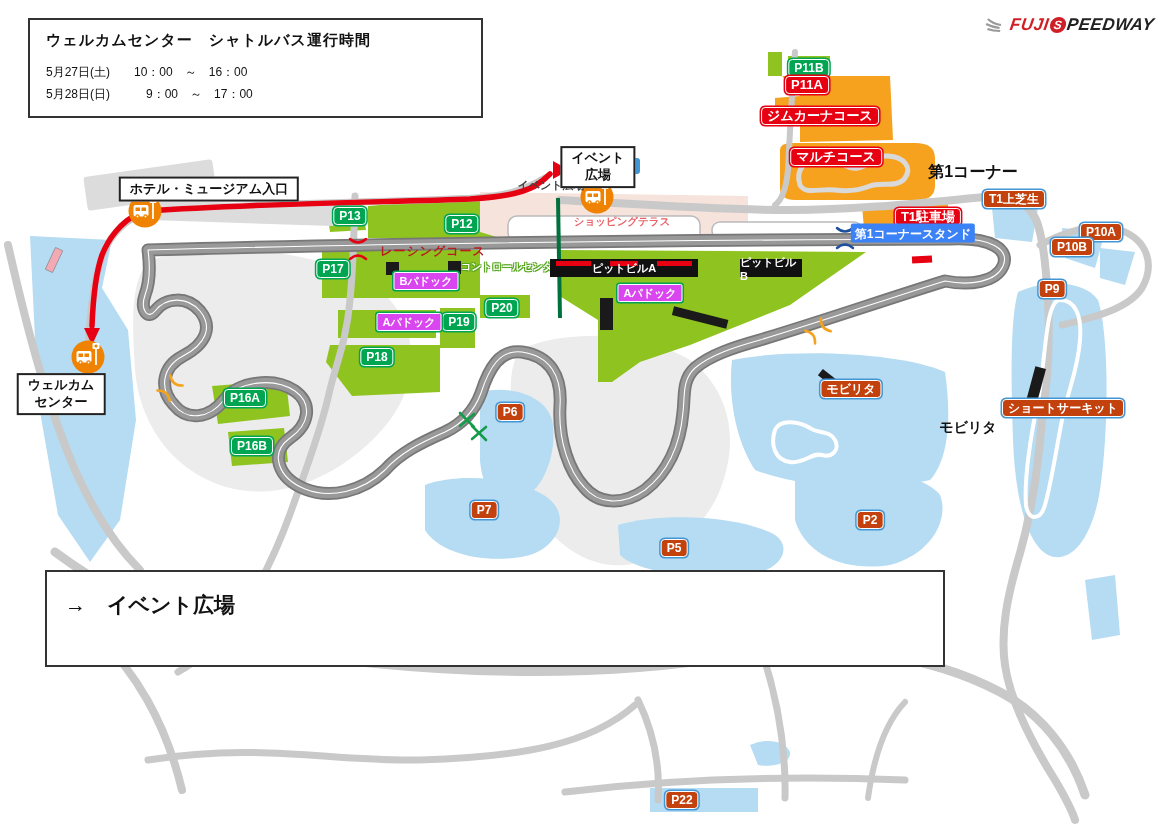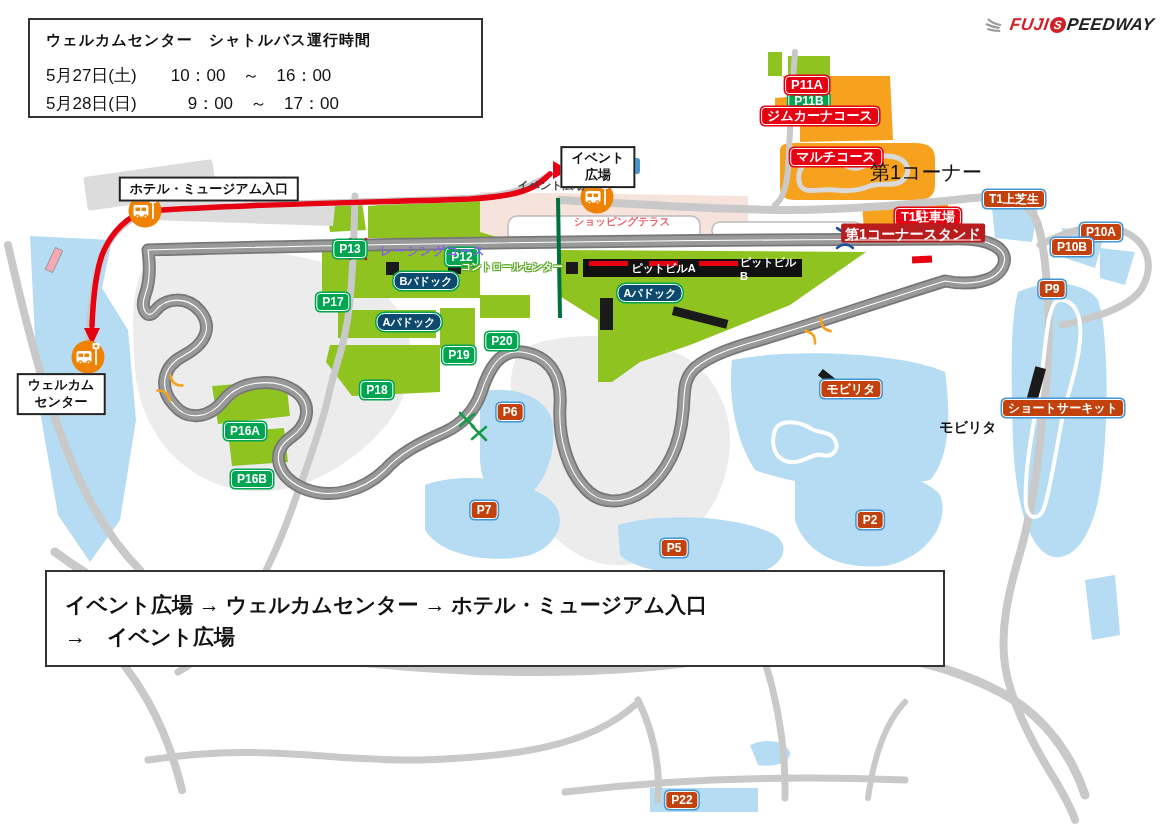--- a/index.html
+++ b/index.html
@@ -3,48 +3,48 @@
 <meta charset="utf-8">
 <style>
   html,body{margin:0;padding:0;}
   body{width:1170px;height:828px;position:relative;background:#fff;overflow:hidden;
        font-family:"Liberation Sans","DejaVu Sans",sans-serif;}
   #map-svg{position:absolute;left:0;top:0;z-index:1;}
 
   .lbl{position:absolute;transform:translate(-50%,-50%);white-space:nowrap;z-index:5;}
   .badge{font-weight:bold;font-size:12px;color:#fff;padding:0 5px;line-height:16px;
          border:1.5px solid #fff;border-radius:4px;display:inline-block;}
-  .badge.green{background:#00a551;box-shadow:0 0 0 1.5px #00a551;margin-top:33px;}
+  .badge.green{background:#00a551;box-shadow:0 0 0 1.5px #00a551;}
   .badge.blue{background:#c2410c;box-shadow:0 0 0 1.5px #4496d3;}
   .badge.red{background:#e60012;box-shadow:0 0 0 1.5px #e60012;font-size:13px;}
-  .badge.pill{background:#0c4a6e;box-shadow:0 0 0 1.5px #00a551;border-radius:8px;font-size:11px;}
-  .badge.black{background:#b91c1c;border:none;box-shadow:none;border-radius:2px;font-size:14px;padding:1.5px 4px;text-decoration:underline;}
+  .badge.pill{background:#d946ef;box-shadow:0 0 0 1.5px #00a551;border-radius:2px;font-size:11px;}
+  .badge.black{background:#3b82f6;border:none;box-shadow:none;border-radius:2px;font-size:12px;padding:1.5px 4px;}
   .textlabel{font-weight:bold;color:#111;}
-  .t-corner1{font-size:20px;font-weight:400;}
+  .t-corner1{font-size:16px;font-weight:700;margin-left:47px;}
   .t-mobilitas{font-size:14px;}
   .t-eventplaza{font-size:11px;color:#444;}
   .t-terrace{font-size:10.5px;color:#e8636a;}
-  .t-racing{font-size:12px;color:#8b5cf6;letter-spacing:1px;}
+  .t-racing{font-size:12px;color:#b91c1c;letter-spacing:1px;}
   .t-control{font-size:10px;color:#fff;
      text-shadow:-1px -1px 0 #56a51e,1px -1px 0 #56a51e,-1px 1px 0 #56a51e,1px 1px 0 #56a51e,0 0 2px #56a51e;}
 
   .white-box{position:absolute;background:#fff;border:2px solid #222;font-weight:bold;font-size:13px;
              color:#111;text-align:center;padding:2px 9px;line-height:1.3;z-index:6;
              transform:translate(-50%,-50%);white-space:nowrap;}
 
   .pitbar{position:absolute;background:#111;color:#fff;font-weight:bold;font-size:11px;
           display:flex;align-items:center;justify-content:center;z-index:5;}
   .pitbar.striped::before{content:"";position:absolute;left:6px;right:6px;top:2px;height:5px;
      background:linear-gradient(90deg,#e60012 0 26%,transparent 26% 40%,#e60012 40% 60%,transparent 60% 74%,#e60012 74% 100%);}
   .pitbar span{position:relative;z-index:1;}
 
   .schedule{position:absolute;left:28px;top:18px;width:455px;height:100px;border:2px solid #333;
             background:#fff;z-index:10;padding:11px 16px;box-sizing:border-box;color:#111;}
   .schedule .title{font-size:15px;font-weight:bold;letter-spacing:1px;white-space:pre;}
-  .schedule .row{font-size:17px;font-weight:500;margin-top:5px;white-space:pre;}
+  .schedule .row{font-size:12px;font-weight:500;margin-top:5px;white-space:pre;}
   .schedule .row.first{margin-top:14px;}
 
   .routebox{position:absolute;left:45px;top:570px;width:900px;height:97px;border:2px solid #333;
             background:#fff;z-index:10;padding:17px 18px;box-sizing:border-box;font-size:21px;
             font-weight:bold;color:#111;line-height:1.5;}
 
   .logo{position:absolute;right:16px;top:15px;z-index:10;display:flex;align-items:center;
         font-style:italic;font-weight:900;transform:skewX(-8deg);}
   .logo .f{color:#d01f26;font-size:17px;letter-spacing:.5px;}
   .logo .scirc{width:16px;height:16px;background:#d01f26;border-radius:50%;color:#fff;font-size:12px;
@@ -212,21 +212,21 @@
 <div class="lbl badge pill" style="left:426px;top:281px">Bパドック</div>
 <div class="lbl textlabel t-control" style="left:512px;top:267px">コントロールセンター</div>
 <div class="lbl badge pill" style="left:650px;top:293px">Aパドック</div>
 <div class="lbl badge green" style="left:502px;top:308px">P20</div>
 <div class="lbl badge green" style="left:459px;top:322px">P19</div>
 <div class="lbl badge pill" style="left:409px;top:322px">Aパドック</div>
 <div class="lbl badge green" style="left:377px;top:357px">P18</div>
 <div class="lbl badge green" style="left:245px;top:398px">P16A</div>
 <div class="lbl badge green" style="left:252px;top:446px">P16B</div>
 
-<div class="pitbar striped" style="left:583px;top:259px;width:161px;height:18px">
+<div class="pitbar striped" style="left:550px;top:259px;width:148px;height:18px">
     <span>ピットビルA</span>
   </div>
 <div class="pitbar" style="left:740px;top:259px;width:62px;height:18px">
     <span>ピットビルB</span>
   </div>
 
 <div class="lbl badge blue" style="left:510px;top:412px">P6</div>
 <div class="lbl badge blue" style="left:484px;top:510px">P7</div>
 <div class="lbl badge blue" style="left:674px;top:548px">P5</div>
 <div class="lbl badge blue" style="left:870px;top:520px">P2</div>
@@ -248,21 +248,20 @@
   <div>センター</div>
 </div>
 
 <div class="schedule">
   <div class="title">ウェルカムセンター　シャトルバス運行時間</div>
   <div class="row first">5月27日(土)　　10：00　～　16：00</div>
   <div class="row">5月28日(日)　　　9：00　～　17：00</div>
 </div>
 
 <div class="routebox">
-  <div>イベント広場 → ウェルカムセンター → ホテル・ミュージアム入口</div>
   <div>→　イベント広場</div>
 </div>
 
 <div class="logo">
   <svg class="lines" width="22" height="18" viewBox="0 0 22 18">
     <path d="M2,3 Q8,8 16,9" fill="none" stroke="#9a9a9a" stroke-width="2"></path>
     <path d="M1,8 Q7,11 15,12" fill="none" stroke="#9a9a9a" stroke-width="2"></path>
     <path d="M3,13 Q9,15 16,15" fill="none" stroke="#9a9a9a" stroke-width="2"></path>
   </svg>
   <span class="f">FUJI</span>

